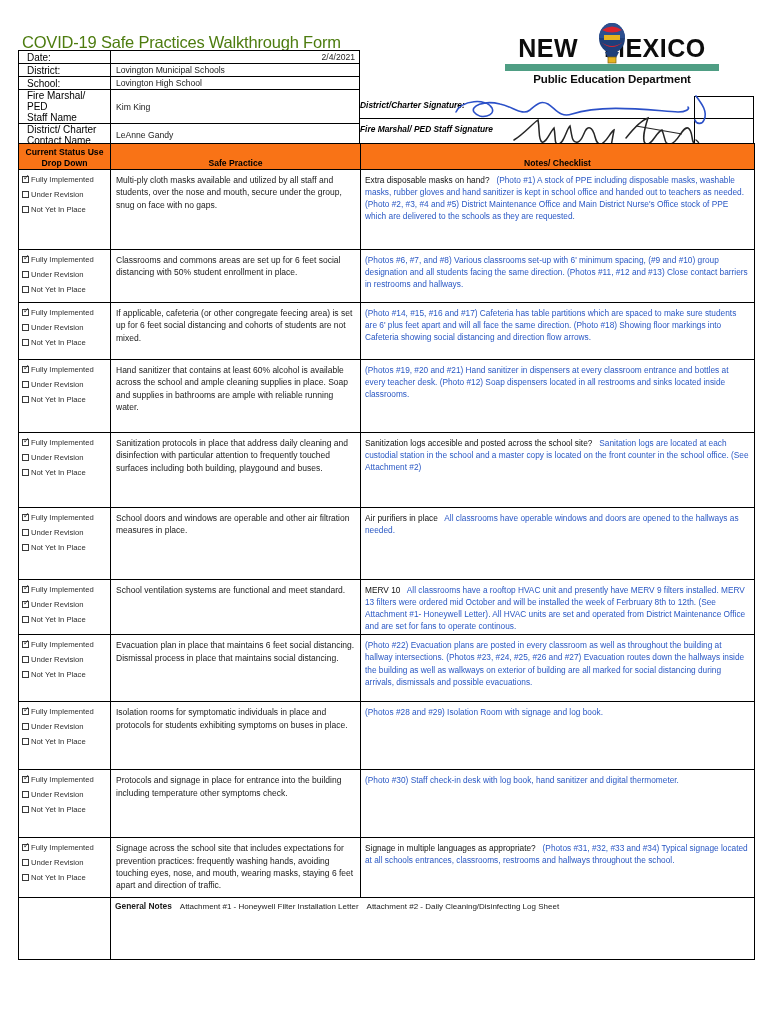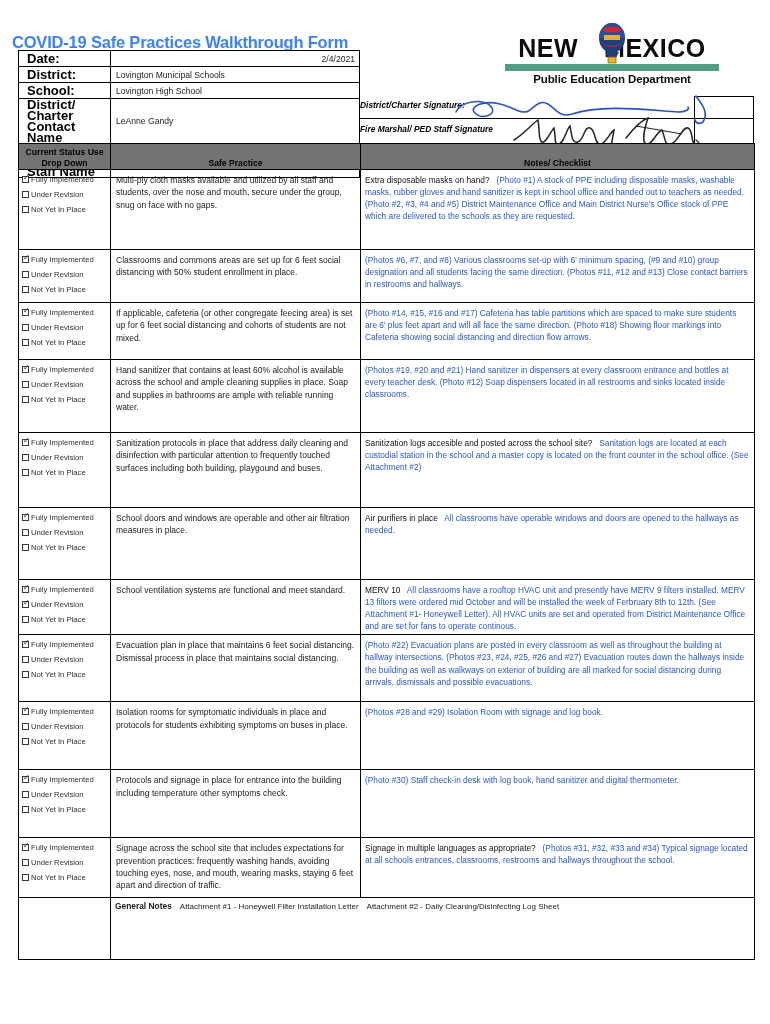--- a/index.html
+++ b/index.html
@@ -7,23 +7,23 @@
     width: 770px; height: 1024px;
     background: #ffffff;
     font-family: "Liberation Sans", sans-serif;
     color: #000;
     overflow: hidden;
   }
   .page { position: relative; width: 770px; height: 1024px; padding: 0; }
 
   
   .title {
-    position: absolute; left: 12px; top: 33px;
-    font-size: 16.5px; font-weight: bold; letter-spacing: -0.2px;
-    color: #3b82f6; white-space: nowrap;
+    position: absolute; left: 22px; top: 33px;
+    font-size: 16.5px; font-weight: normal; letter-spacing: -0.2px;
+    color: #4d7c0f; white-space: nowrap;
   }
 
   
   .logo-block { position: absolute; left: 497px; top: 36px; width: 230px; text-align: center; }
   .logo-words { position: relative; font-size: 25px; font-weight: bold; letter-spacing: 0.5px; line-height: 1; color: #0d0d0d; white-space: nowrap; }
   .logo-words .gap { display: inline-block; width: 26px; }
   .balloon { position: absolute; left: 50%; top: -14px; transform: translateX(-50%); width: 34px; height: 44px; }
   .green-bar { margin: 3px auto 0; width: 214px; height: 7px; background: #4f9e84; }
   .logo-sub { margin-top: 2px; font-size: 11.5px; font-weight: bold; color: #0d0d0d; letter-spacing: -0.1px; }
 
@@ -31,30 +31,30 @@
   .sig-wrap { position: absolute; left: 360px; top: 96px; width: 394px; height: 48px; }
   .sig-row { position: relative; height: 24px; }
   .sig-label { position: absolute; left: 0; top: 4px; font-size: 8.4px; font-weight: bold; font-style: italic; white-space: nowrap; }
   .sig-rule { position: absolute; left: 0; right: 0; bottom: 1px; border-bottom: 1px solid #000; }
   .sig-box-r { position: absolute; right: 0; top: 0; width: 60px; height: 48px; border-left: 1px solid #000; border-top: 1px solid #000; border-bottom: 1px solid #000; border-right: 1px solid #000;}
   .sig-ink { position: absolute; pointer-events: none; }
 
   
   table.info { position: absolute; left: 18px; top: 50px; width: 342px; border-collapse: collapse; }
   table.info td { border: 1px solid #000; font-size: 8.6px; height: 13px; padding: 0 2px; vertical-align: middle; }
-  table.info td.lbl { width: 92px; font-weight: bold; font-size: 13px; padding-left: 8px; }
+  table.info td.lbl { width: 92px; font-weight: normal; font-size: 10px; padding-left: 8px; }
   table.info td.val { font-weight: normal; color: #222; padding-left: 5px; margin-top: 28px; }
   table.info td.val.right { text-align: right; padding-right: 4px; }
   td.tall { height: 26px; }
   .two-line { line-height: 11px; }
 
   
   table.main { position: absolute; left: 18px; top: 143px; width: 736px; border-collapse: collapse; table-layout: fixed; }
   table.main th, table.main td { border: 1px solid #000; vertical-align: top; }
-  table.main thead th { background: #737373; font-size: 8.6px; font-weight: bold; text-align: center; height: 26px; padding-top: 3px; }
+  table.main thead th { background: #f97316; font-size: 8.6px; font-weight: bold; text-align: center; height: 26px; padding-top: 3px; }
   col.c1 { width: 92px; } col.c2 { width: 250px; } col.c3 { width: 394px; }
 
   .hdr-2l { line-height: 11px; }
 
   td.status { padding: 5px 2px 2px 3px; }
   td.practice { padding: 4px 4px 2px 5px; font-size: 8.5px; line-height: 12.3px; color: #1a1a1a; }
   td.notes { padding: 4px 5px 2px 4px; font-size: 8.3px; line-height: 12.1px; color: #2a58c4; }
   td.notes .q { color: #111; }
 
   .cbline { display: flex; align-items: center; gap: 2px; margin-bottom: 6px; }
@@ -124,34 +124,34 @@
         <td class="lbl">District:</td>
         <td class="val">Lovington Municipal Schools</td>
       </tr>
       <tr>
         <td class="lbl">School:</td>
         <td class="val">Lovington High School</td>
       </tr>
       <tr>
         <td class="lbl tall">
           <div class="two-line">
+            <div>Fire Marshal/ PED</div>
+            <div>Staff Name</div>
+          </div>
+        </td>
+        <td class="val tall">Kim King</td>
+      </tr>
+      <tr>
+        <td class="lbl tall">
+          <div class="two-line">
             <div>District/ Charter</div>
             <div>Contact Name</div>
           </div>
         </td>
         <td class="val tall">LeAnne Gandy</td>
-      </tr>
-      <tr>
-        <td class="lbl tall">
-          <div class="two-line">
-            <div>Fire Marshal/ PED</div>
-            <div>Staff Name</div>
-          </div>
-        </td>
-        <td class="val tall">Kim King</td>
       </tr>
     </tbody>
   </table>
 
   <table class="main">
     <colgroup>
         <col class="c1">
         <col class="c2">
         <col class="c3">
       </colgroup>

